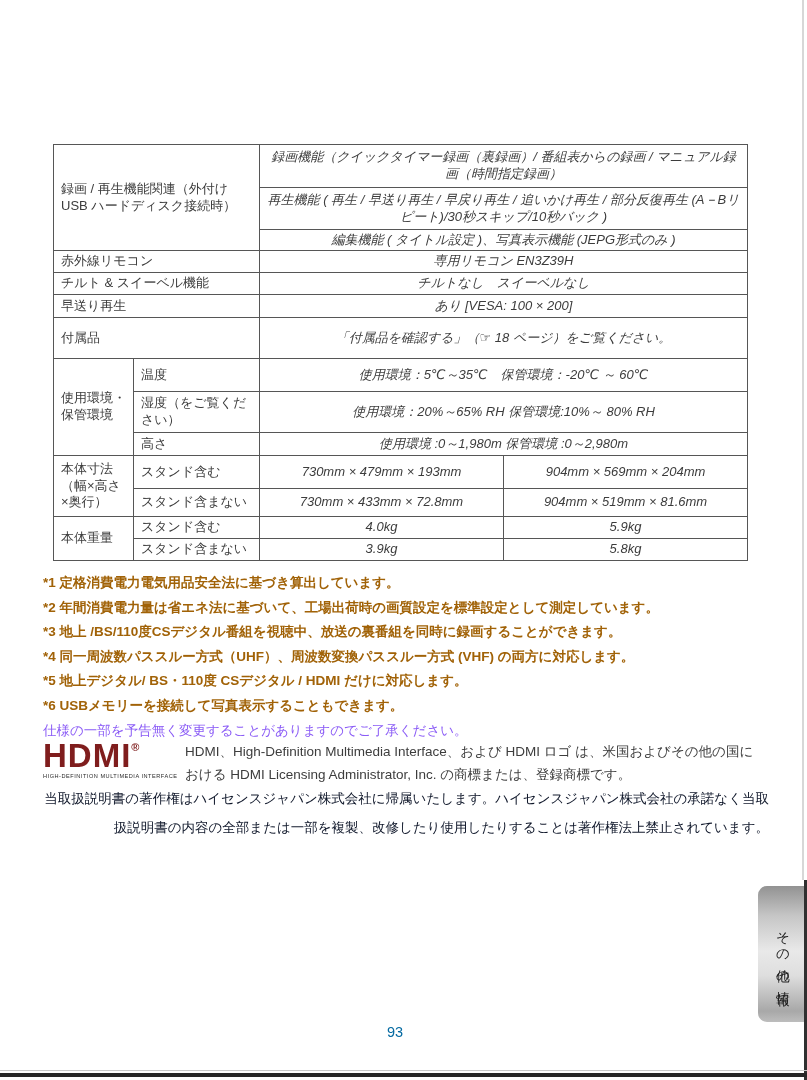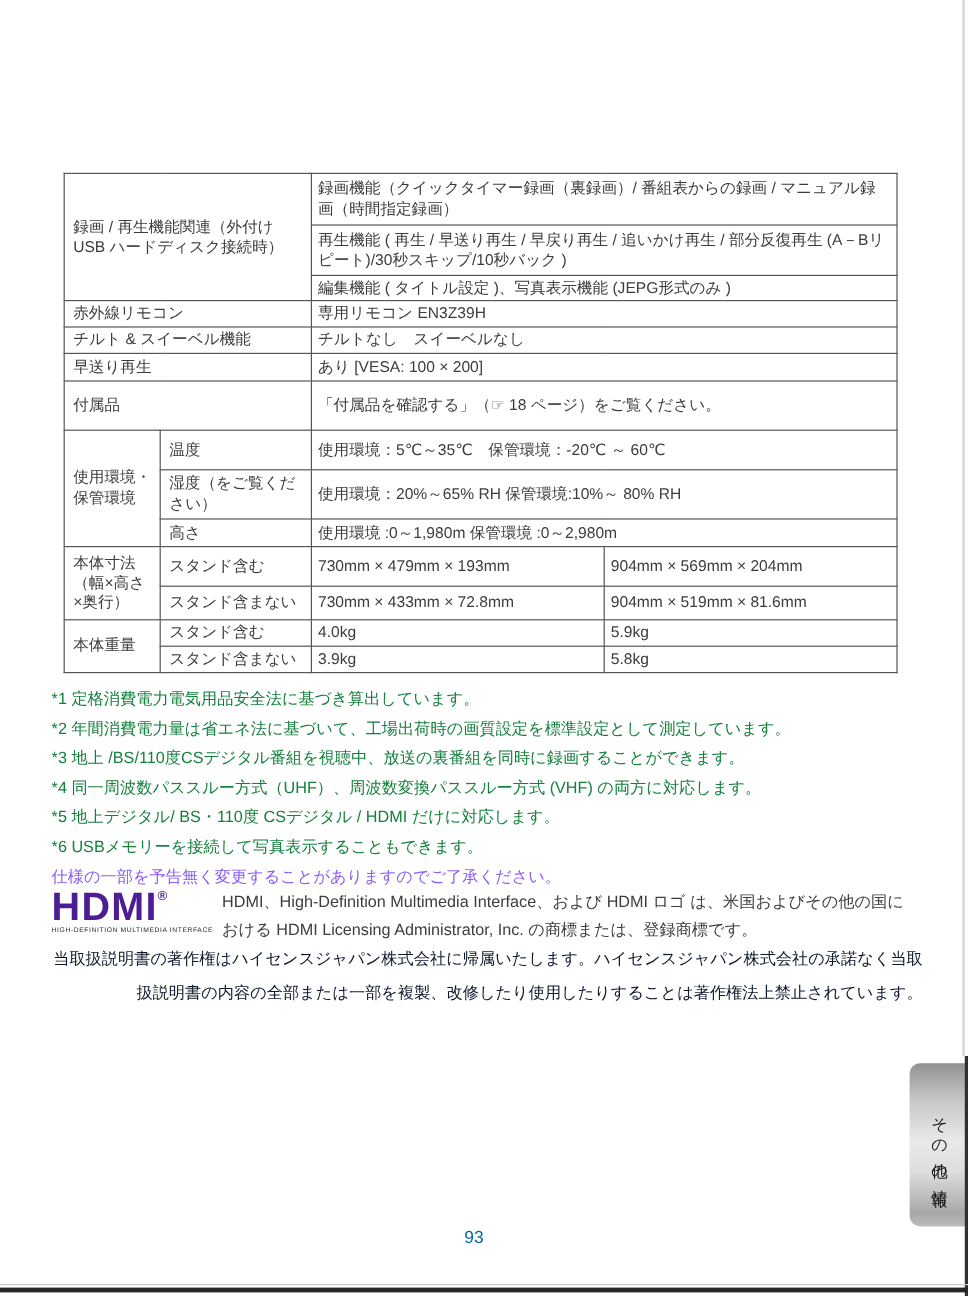--- a/index.html
+++ b/index.html
@@ -15,30 +15,30 @@
     font-size:13px;color:#3c3c3c;
   }
   .spec-table td{
     border:1px solid #565656;
     padding:1px 5px;
     line-height:1.3;
     vertical-align:middle;
     overflow:hidden;
   }
   .spec-table td.lbl{text-align:left;padding-left:7px;}
-  .spec-table td.val{text-align:left;}
+  .spec-table td.val{text-align:center;font-style:italic;}
   
-  .footnotes{position:absolute;left:43px;top:571px;width:730px;font-size:13.5px;color:#15803d;}
+  .footnotes{position:absolute;left:43px;top:571px;width:730px;font-size:13.5px;color:#a16207;font-weight:bold;}
   .footnotes .fn{line-height:24.6px;white-space:nowrap;}
   .notice{position:absolute;left:43px;top:721px;width:730px;font-size:13.5px;color:#8b5cf6;line-height:20px;}
   .hdmi-row{position:absolute;left:43px;top:740px;width:724px;display:flex;align-items:flex-start;}
   .hdmi-logo{width:142px;flex:0 0 142px;padding-top:2px;}
   .hdmi-word{
     font-weight:900;font-size:33px;line-height:28px;letter-spacing:1px;
-    color:#4c1d95;font-stretch:condensed;
+    color:#7f1d1d;font-stretch:condensed;
   }
   .hdmi-reg{font-size:11px;vertical-align:top;line-height:10px;}
   .hdmi-sub{font-size:5.6px;letter-spacing:0.52px;color:#2a2a2a;margin-top:3px;white-space:nowrap;}
   .hdmi-text{flex:1;font-size:13.5px;line-height:23px;color:#3d3d3d;}
   .copyright{position:absolute;left:43px;top:784px;width:726px;font-size:13.5px;line-height:29px;color:#0f172a;text-align:right;}
   
   .page-number{position:absolute;left:0;top:1024px;width:790px;text-align:center;font-size:14.5px;color:#0369a1;}
   
   .side-tab{
     position:absolute;right:0;top:886px;width:49px;height:136px;

